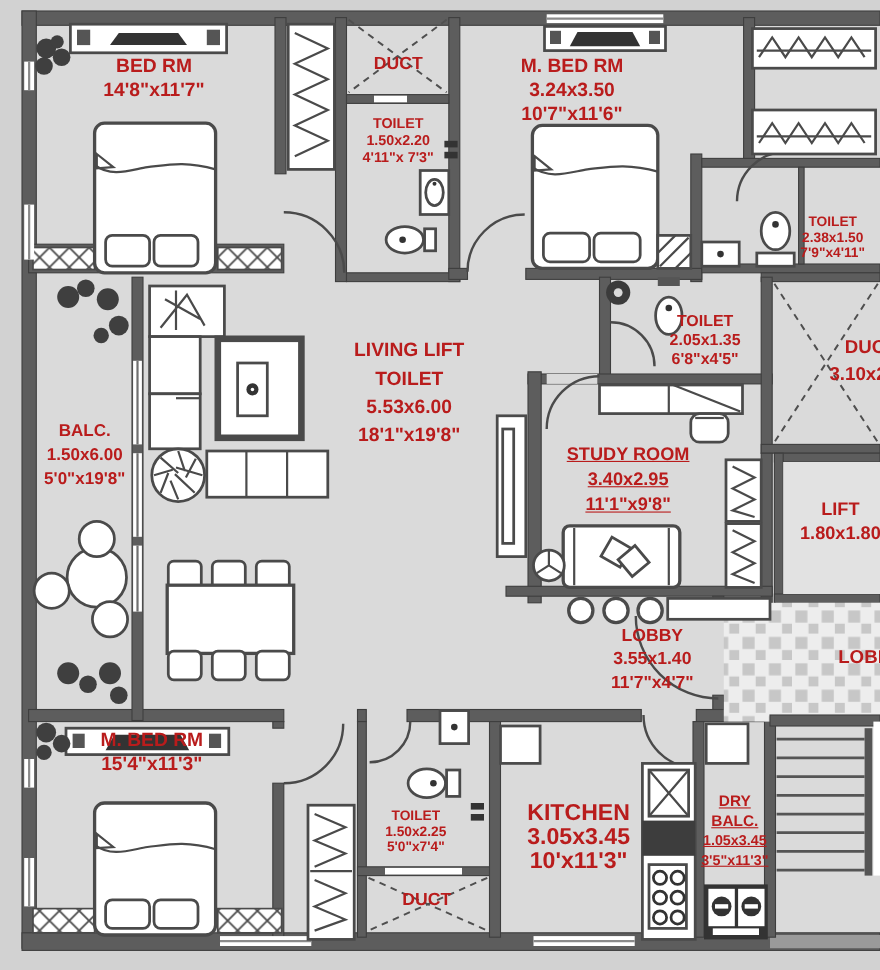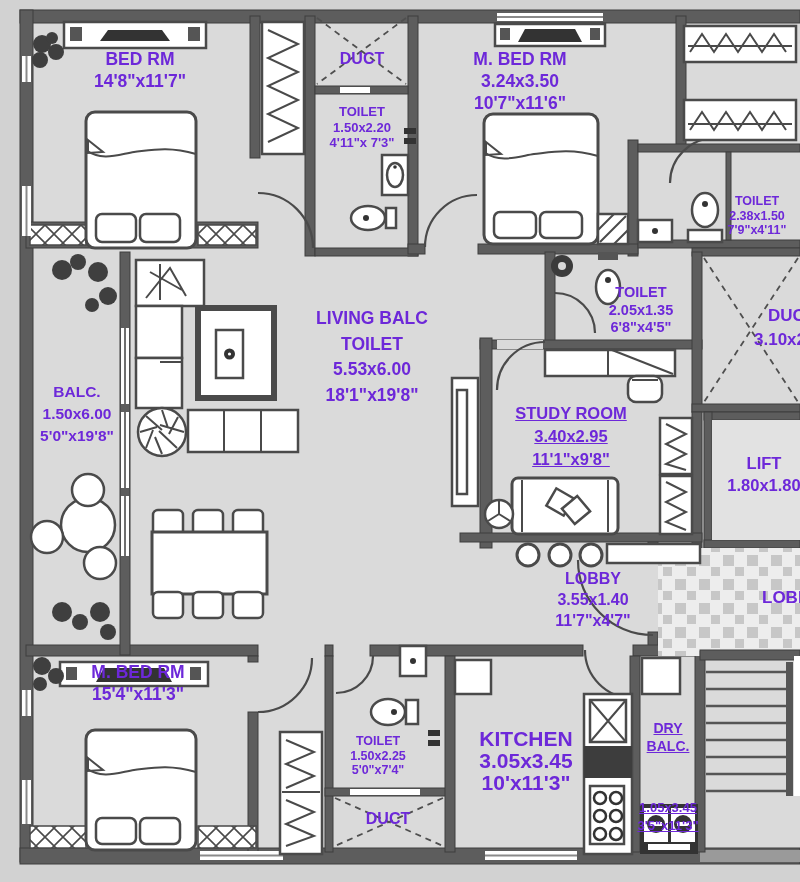--- a/index.html
+++ b/index.html
@@ -1,19 +1,19 @@
 <!DOCTYPE html>
 <html><head>
 <meta charset="utf-8">
 <style>
   html,body{margin:0;padding:0;background:#d2d2d2;}
   #plan{position:relative;width:800px;height:882px;background:#d2d2d2;overflow:hidden;
         font-family:"Liberation Sans",sans-serif;}
   #plan svg{position:absolute;left:0;top:0;}
-  .lbl{position:absolute;text-align:center;font-weight:bold;color:#6d28d9;z-index:5;white-space:nowrap;}
+  .lbl{position:absolute;text-align:center;font-weight:bold;color:#b91c1c;z-index:5;white-space:nowrap;}
   .lbl span{display:block;}
   .left{text-align:left;}
   .w{fill:#5d5d5d;stroke:#3e3e3e;stroke-width:1;}
   .fx{fill:#ffffff;stroke:#4a4a4a;stroke-width:2.5;}
   .fx3{fill:#ffffff;stroke:#4a4a4a;stroke-width:3;}
   .ln{fill:none;stroke:#4a4a4a;stroke-width:2;}
   .dash{fill:none;stroke:#4f4f4f;stroke-width:1.8;stroke-dasharray:6 5;}
   .arc{fill:none;stroke:#4a4a4a;stroke-width:2.2;}
   .plant{fill:#3f3f3f;}
 </style>
@@ -429,21 +429,21 @@
 </div>
 
 <div class="lbl left" style="left:768px;top:306px;font-size:17px;">
   <span>DUCT</span>
 </div>
 <div class="lbl left" style="left:754px;top:330px;font-size:17px;">
   <span>3.10x2</span>
 </div>
 
 <div class="lbl" style="left:252px;top:306px;width:240px;font-size:17.5px;line-height:25.5px;">
-  <span>LIVING BALC</span>
+  <span>LIVING LIFT</span>
   <span>TOILET</span>
   <span>5.53x6.00</span>
   <span>18'1"x19'8"</span>
 </div>
 
 <div class="lbl" style="left:17px;top:381px;width:120px;font-size:15.5px;line-height:22px;">
   <span>BALC.</span>
   <span>1.50x6.00</span>
   <span>5'0"x19'8"</span>
 </div>
@@ -486,16 +486,16 @@
 
 <div class="lbl" style="left:446px;top:728px;width:160px;font-size:21px;line-height:22px;">
   <span>KITCHEN</span>
   <span>3.05x3.45</span>
   <span>10'x11'3"</span>
 </div>
 
 <div class="lbl" style="left:618px;top:720px;width:100px;font-size:14px;line-height:17.5px;text-decoration:underline;">
   <span>DRY</span>
   <span>BALC.</span>
-  <span style="font-size:13px;margin-top:44px;">1.05x3.45</span>
+  <span style="font-size:13px;">1.05x3.45</span>
   <span style="font-size:13px;">3'5"x11'3"</span>
 </div>
 </div>
 
 </body></html>

